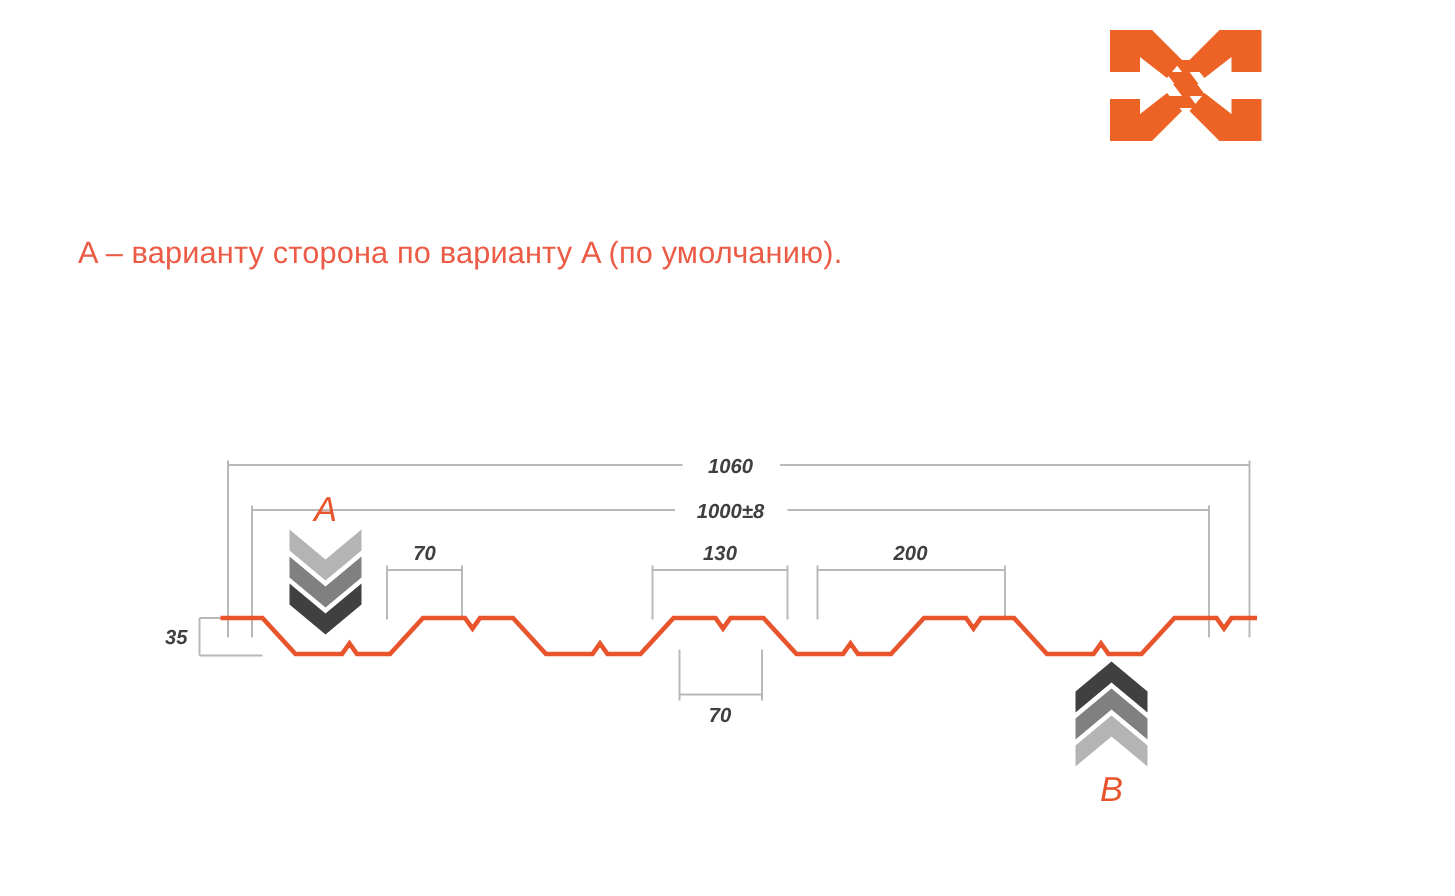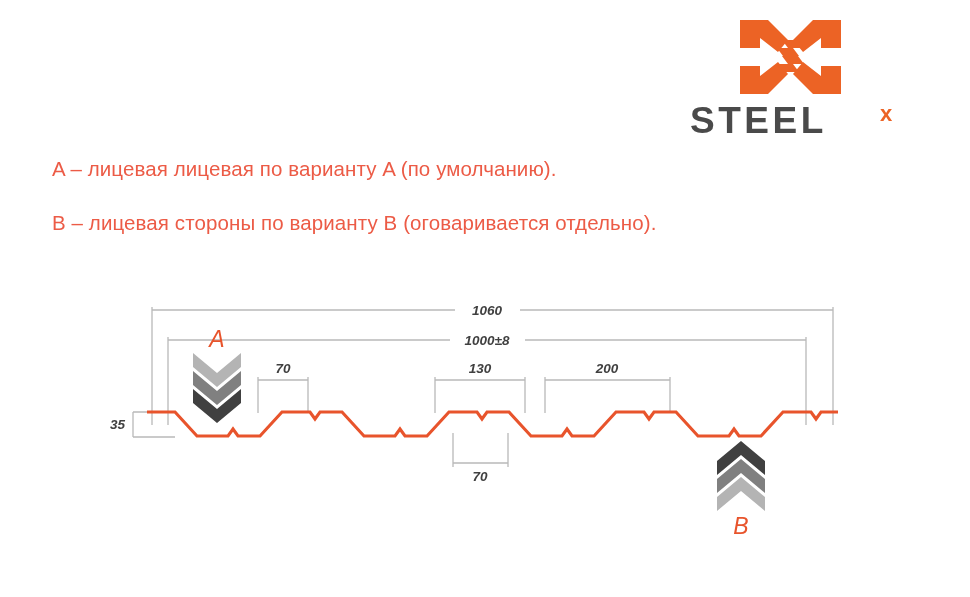--- a/index.html
+++ b/index.html
@@ -102,31 +102,24 @@
           <path d="M103 2 L75 2 L55 22 L65 34 L83 20 L83 30 L103 30 Z"></path>
           <path d="M2 76 L30 76 L50 56 L40 44 L22 58 L22 48 L2 48 Z"></path>
           <path d="M103 76 L75 76 L55 56 L65 44 L83 58 L83 48 L103 48 Z"></path>
           <path d="M44 22 L60 22 L66 30 L50 30 Z"></path>
           <path d="M39 30 L55 30 L61 38 L45 38 Z"></path>
           <path d="M44 38 L60 38 L66 46 L50 46 Z"></path>
           <path d="M39 46 L55 46 L61 54 L45 54 Z"></path>
         </g>
       </svg>
     </div>
-    <div class="logo-word">
-      <svg width="230" height="42" viewBox="0 0 230 42" xmlns="http://www.w3.org/2000/svg">
-        <text x="0" y="33" font-family="Liberation Sans, sans-serif" font-size="37" font-weight="bold" letter-spacing="3.5" fill="#4a4a4a">STEEL</text>
-        <text x="190" y="21" font-family="Liberation Sans, sans-serif" font-size="22" font-weight="bold" fill="#ec6325">x</text>
-      </svg>
-    </div>
   </div>
 
   <div class="notes">
-    <div class="note-line">A – лицевая лицевая по варианту A (по умолчанию).</div>
-    <div class="note-line second">B – лицевая стороны по варианту B (оговаривается отдельно).</div>
+    <div class="note-line">A – варианту сторона по варианту A (по умолчанию).</div>
   </div>
 
   <div class="drawing">
     <svg width="970" height="270" viewBox="0 0 970 270" xmlns="http://www.w3.org/2000/svg">
 
       <g>
         <line x1="152" y1="22" x2="152" y2="140" stroke="#b8b8b8" stroke-width="1.3"></line>
         <line x1="833" y1="22" x2="833" y2="140" stroke="#b8b8b8" stroke-width="1.3"></line>
         <line x1="152" y1="25" x2="455" y2="25" stroke="#b8b8b8" stroke-width="1.3"></line>
         <line x1="520" y1="25" x2="833" y2="25" stroke="#b8b8b8" stroke-width="1.3"></line>

